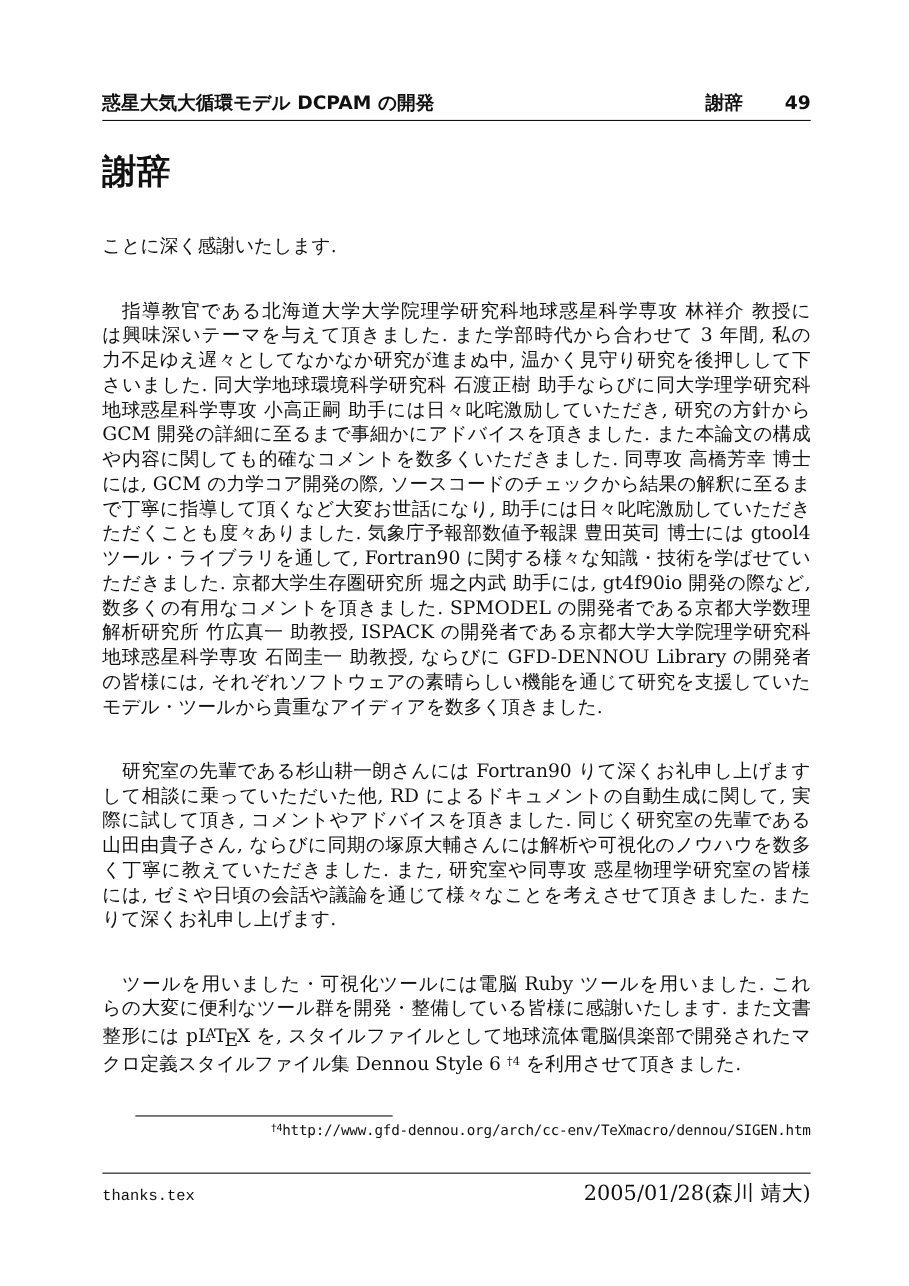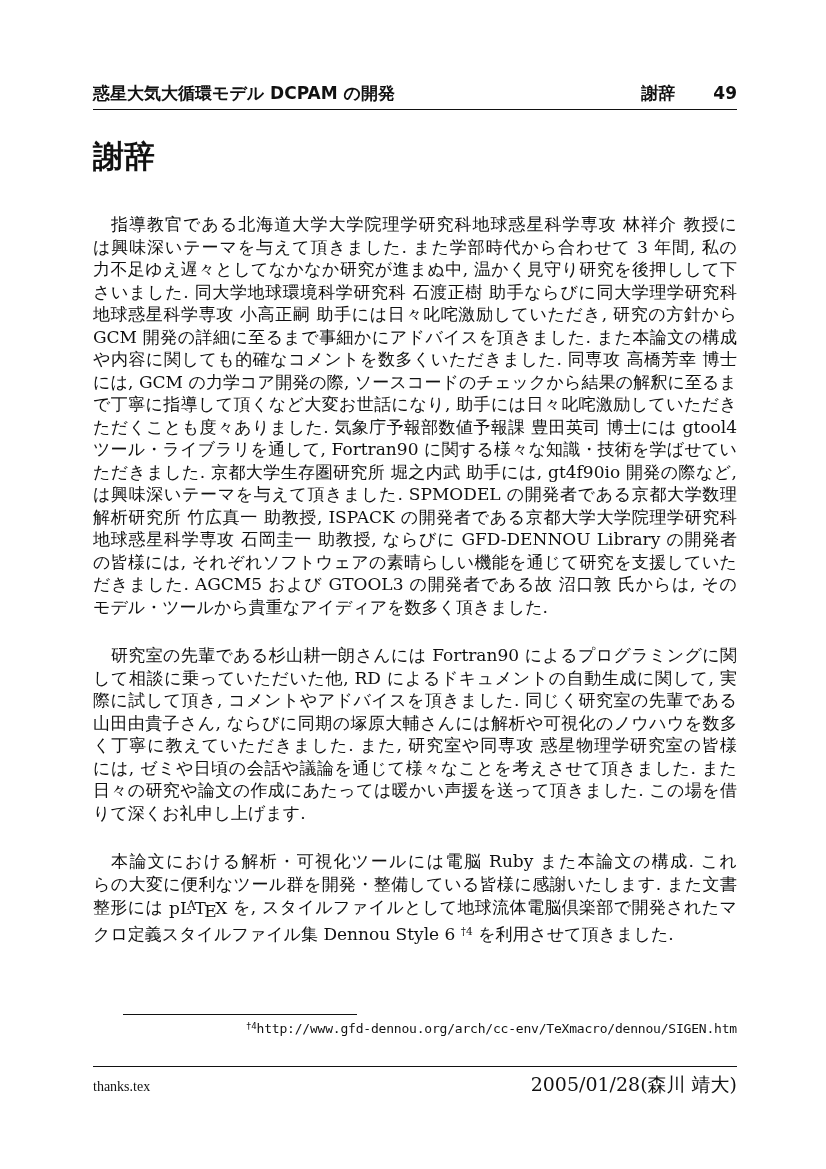--- a/index.html
+++ b/index.html
@@ -43,21 +43,21 @@
   
   .chapter-title {
     margin: 28px 0 0 0;
     font-family: "DejaVu Sans", "Liberation Sans", sans-serif;
     font-weight: bold;
     font-size: 31px;
     line-height: 1.2;
   }
   
   .paragraph {
-    margin-top: 26px;
+    margin-top: 36px;
     font-size: 17px;
   }
   .paragraph.first-para { margin-top: 38px; }
   .line {
     line-height: 22.5px;
     text-align: justify;
     text-align-last: justify;
     white-space: normal;
   }
   .line.indent { text-indent: 18px; }
@@ -113,21 +113,21 @@
     left: 93px;
     top: 1066px;
     width: 644px;
     border-top: 1px solid #111111;
     padding-top: 5px;
     display: flex;
     justify-content: space-between;
     align-items: baseline;
   }
   .page-footer .left {
-    font-family: Liberation Serif, serif;
+    font-family: Liberation Mono, monospace;
     font-size: 14px;
   }
   .page-footer .right {
     font-size: 19px;
   }
 </style>
 </head>
 <body>
 
 <div class="page">
@@ -137,56 +137,55 @@
       <span>惑星大気大循環モデル DCPAM の開発</span>
       <span class="right">
         <span>謝辞</span>
         <span>49</span>
       </span>
     </div>
 
     <h1 class="chapter-title">謝辞</h1>
 
     <div class="paragraph first-para">
+      <div class="line last">ことに深く感謝いたします.</div>
     </div>
 
     <div class="paragraph">
       <div class="line indent">指導教官である北海道大学大学院理学研究科地球惑星科学専攻 林祥介 教授に</div>
       <div class="line">は興味深いテーマを与えて頂きました. また学部時代から合わせて 3 年間, 私の</div>
       <div class="line">力不足ゆえ遅々としてなかなか研究が進まぬ中, 温かく見守り研究を後押しして下</div>
       <div class="line">さいました. 同大学地球環境科学研究科 石渡正樹 助手ならびに同大学理学研究科</div>
       <div class="line">地球惑星科学専攻 小高正嗣 助手には日々叱咤激励していただき, 研究の方針から</div>
       <div class="line">GCM 開発の詳細に至るまで事細かにアドバイスを頂きました. また本論文の構成</div>
       <div class="line">や内容に関しても的確なコメントを数多くいただきました. 同専攻 高橋芳幸 博士</div>
       <div class="line">には, GCM の力学コア開発の際, ソースコードのチェックから結果の解釈に至るま</div>
       <div class="line">で丁寧に指導して頂くなど大変お世話になり, 助手には日々叱咤激励していただき</div>
       <div class="line">ただくことも度々ありました. 気象庁予報部数値予報課 豊田英司 博士には gtool4</div>
       <div class="line">ツール・ライブラリを通して, Fortran90 に関する様々な知識・技術を学ばせてい</div>
       <div class="line">ただきました. 京都大学生存圏研究所 堀之内武 助手には, gt4f90io 開発の際など,</div>
-      <div class="line">は興味深いテーマを与えて頂きました. SPMODEL の開発者である京都大学数理</div>
+      <div class="line">数多くの有用なコメントを頂きました. SPMODEL の開発者である京都大学数理</div>
       <div class="line">解析研究所 竹広真一 助教授, ISPACK の開発者である京都大学大学院理学研究科</div>
       <div class="line">地球惑星科学専攻 石岡圭一 助教授, ならびに GFD-DENNOU Library の開発者</div>
       <div class="line">の皆様には, それぞれソフトウェアの素晴らしい機能を通じて研究を支援していた</div>
-      <div class="line">だきました. AGCM5 および GTOOL3 の開発者である故 沼口敦 氏からは, その</div>
       <div class="line last">モデル・ツールから貴重なアイディアを数多く頂きました.</div>
     </div>
 
     <div class="paragraph">
-      <div class="line indent">研究室の先輩である杉山耕一朗さんには Fortran90 によるプログラミングに関</div>
+      <div class="line indent">研究室の先輩である杉山耕一朗さんには Fortran90 りて深くお礼申し上げます</div>
       <div class="line">して相談に乗っていただいた他, RD によるドキュメントの自動生成に関して, 実</div>
       <div class="line">際に試して頂き, コメントやアドバイスを頂きました. 同じく研究室の先輩である</div>
       <div class="line">山田由貴子さん, ならびに同期の塚原大輔さんには解析や可視化のノウハウを数多</div>
       <div class="line">く丁寧に教えていただきました. また, 研究室や同専攻 惑星物理学研究室の皆様</div>
       <div class="line">には, ゼミや日頃の会話や議論を通じて様々なことを考えさせて頂きました. また</div>
-      <div class="line">日々の研究や論文の作成にあたっては暖かい声援を送って頂きました. この場を借</div>
       <div class="line last">りて深くお礼申し上げます.</div>
     </div>
 
     <div class="paragraph">
-      <div class="line indent">本論文における解析・可視化ツールには電脳 Ruby また本論文の構成. これ</div>
+      <div class="line indent">ツールを用いました・可視化ツールには電脳 Ruby ツールを用いました. これ</div>
       <div class="line">らの大変に便利なツール群を開発・整備している皆様に感謝いたします. また文書</div>
       <div class="line">
         <span>整形には </span><span class="latex-logo"><span>p</span><span>L</span><span class="lx-a">A</span><span>T</span><span class="lx-e">E</span><span>X</span></span><span> を, スタイルファイルとして地球流体電脳倶楽部で開発されたマ</span>
       </div>
       <div class="line last">
         <span>クロ定義スタイルファイル集 Dennou Style 6 </span><sup class="fn-marker">†4</sup><span> を利用させて頂きました.</span>
       </div>
     </div>
 
   </div>

